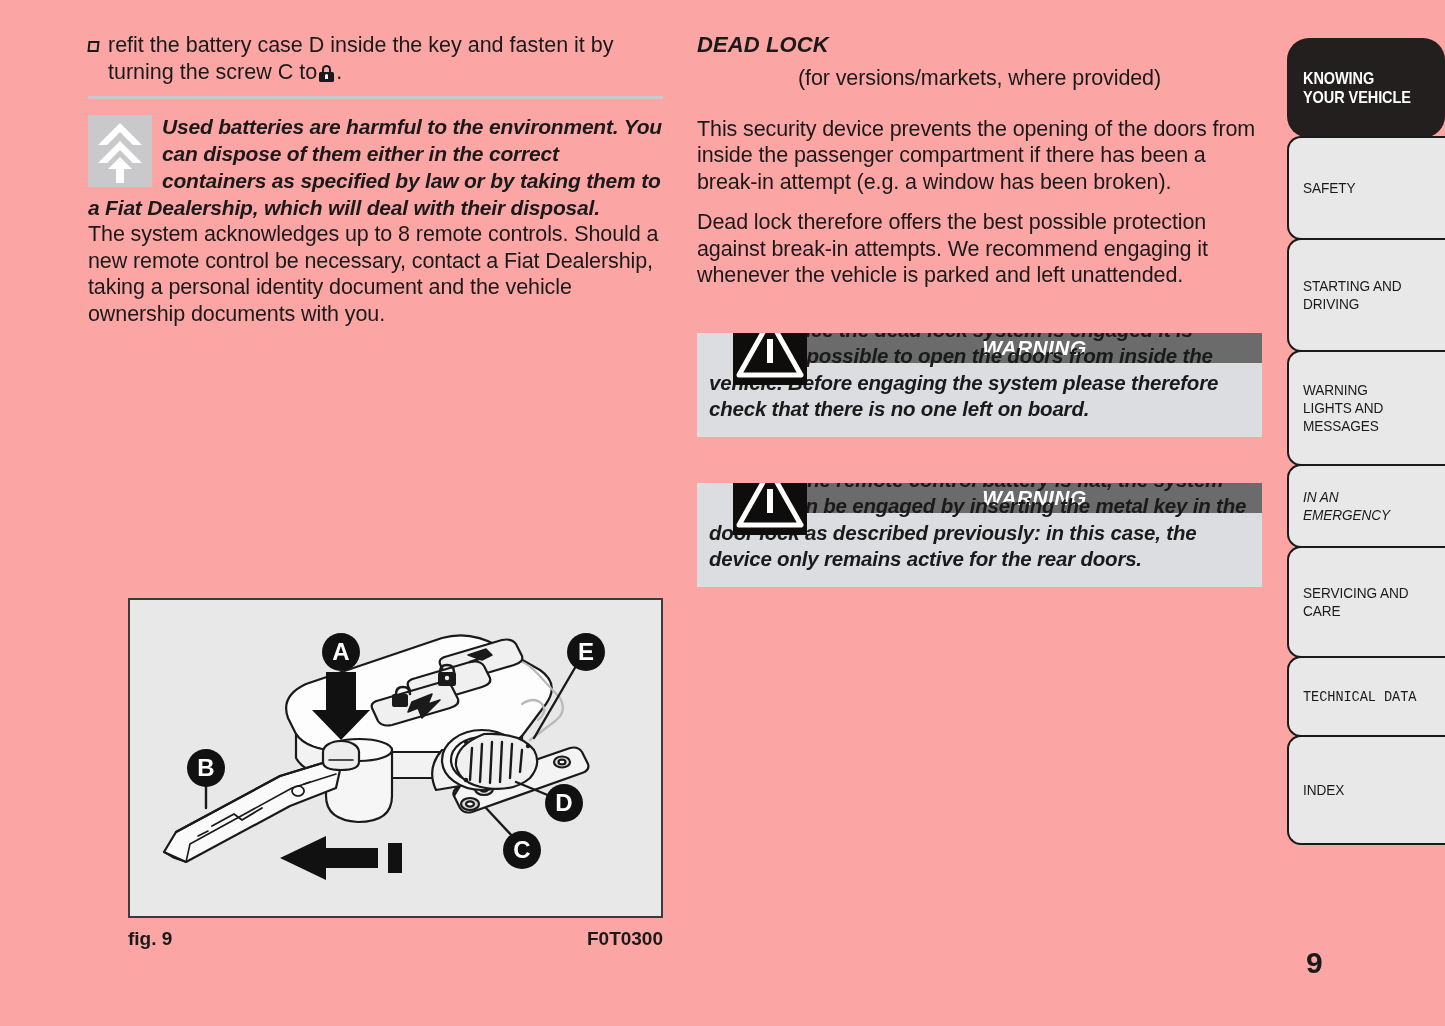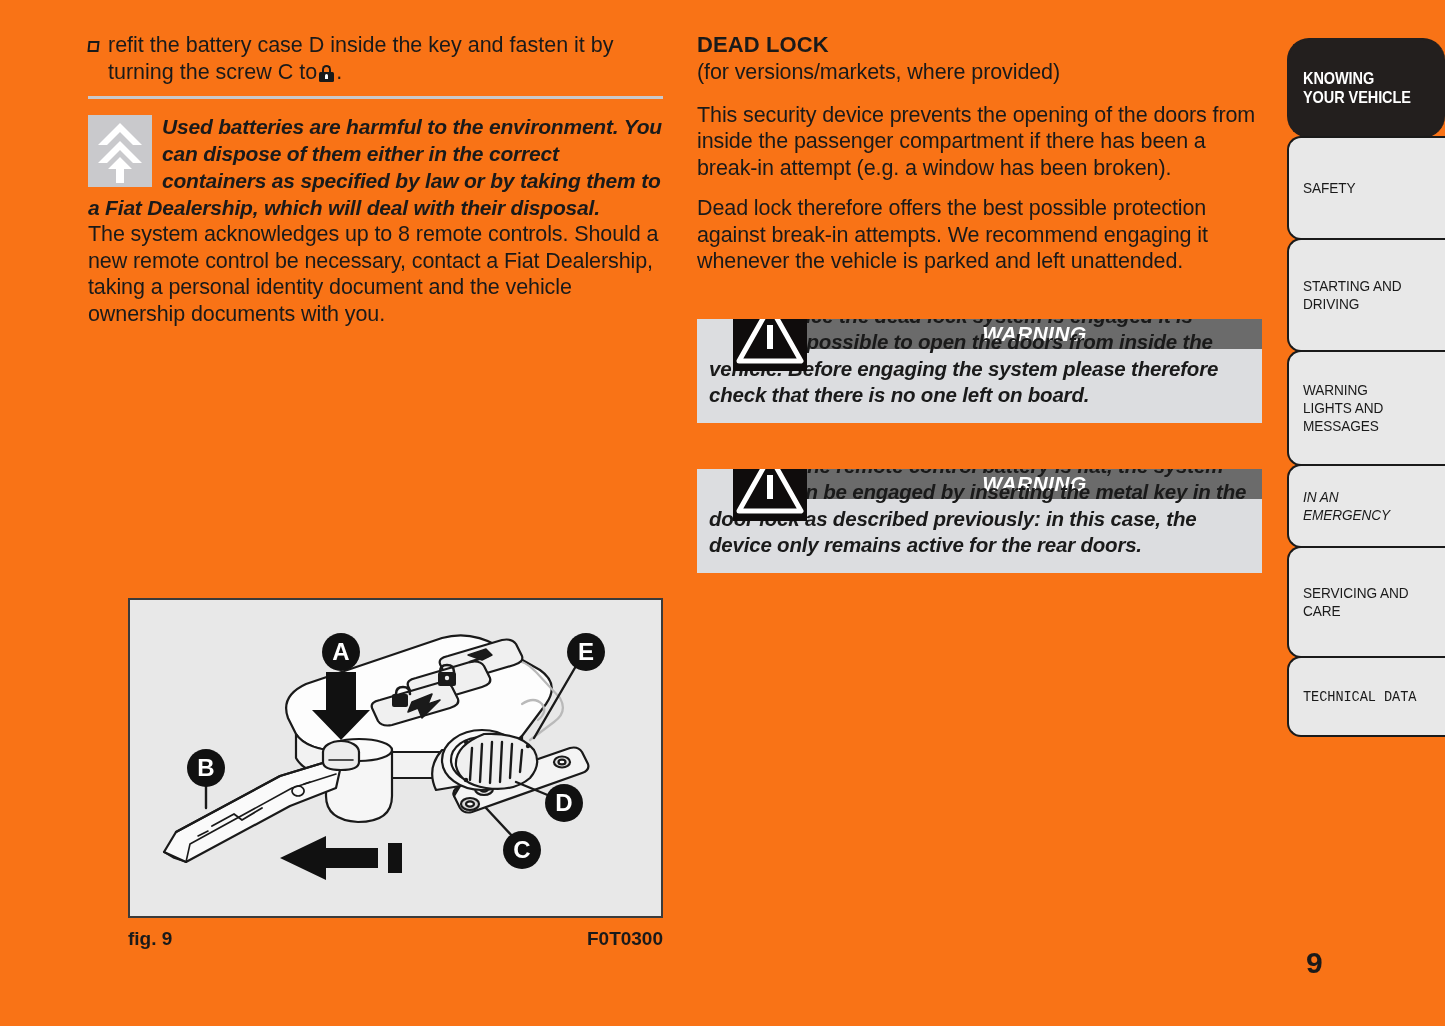--- a/index.html
+++ b/index.html
@@ -13,21 +13,21 @@
     position: relative;
     font-family: "Liberation Sans", sans-serif;
     color: #1a1a1a;
     overflow: hidden;
   }
 
   
   #page {
     position: absolute;
     inset: 0;
-    background: #f97316;
+    background: #fca5a5;
   }
 
   
   .column {
     position: absolute;
     top: 32px;
   }
   #col-left  { left: 88px;  width: 575px; }
   #col-right { left: 697px; width: 565px; }
 
@@ -285,22 +285,22 @@
       </div>
       <span>Used batteries are harmful to the environment. You can dispose of them either in the correct containers as specified by law or by taking them to a Fiat Dealership, which will deal with their disposal.</span>
     </div>
 
     <p class="body-text">The system acknowledges up to 8 remote controls. Should a new remote control be necessary, contact a Fiat Dealership, taking a personal identity document and the vehicle ownership documents with you.</p>
 
   </div>
 
   <div class="column" id="col-right">
 
-    <h2 class="section-title" style="margin-bottom:2px;">DEAD LOCK</h2>
-    <p class="body-text" style="margin-bottom:16px;">(for versions/markets, where provided)</p>
+    <h2 class="section-title" style="margin-bottom:8px;font-style:italic;">DEAD LOCK</h2>
+    <p class="body-text" style="margin-bottom:24px;text-align:center;">(for versions/markets, where provided)</p>
 
     <p class="body-text">This security device prevents the opening of the doors from inside the passenger compartment if there has been a break-in attempt (e.g. a window has been broken).</p>
     <p class="body-text" style="margin-bottom:44px;">Dead lock therefore offers the best possible protection against break-in attempts. We recommend engaging it whenever the vehicle is parked and left unattended.</p>
 
     <div class="warning-box">
       <div class="warning-head">
         <div class="warn-icon">
           <svg width="74" height="74" viewBox="0 0 74 74">
             <polygon points="37,9 68,64 6,64" fill="none" stroke="#ffffff" stroke-width="5" stroke-linejoin="round"></polygon>
             <rect x="34" y="28" width="6" height="24" fill="#ffffff"></rect>
@@ -469,17 +469,20 @@
     </div>
     <div class="tab" style="height:84px;font-style:italic;">
       <span>IN AN EMERGENCY</span>
     </div>
     <div class="tab" style="height:112px;">
       <span>SERVICING AND CARE</span>
     </div>
     <div class="tab" style="height:81px;font-family:Liberation Mono, monospace;">
       <span>TECHNICAL DATA</span>
     </div>
+    <div class="tab" style="height:110px;">
+      <span>INDEX</span>
+    </div>
   </div>
 
   <div id="page-number">9</div>
 
 </div>
 
 </body></html>

